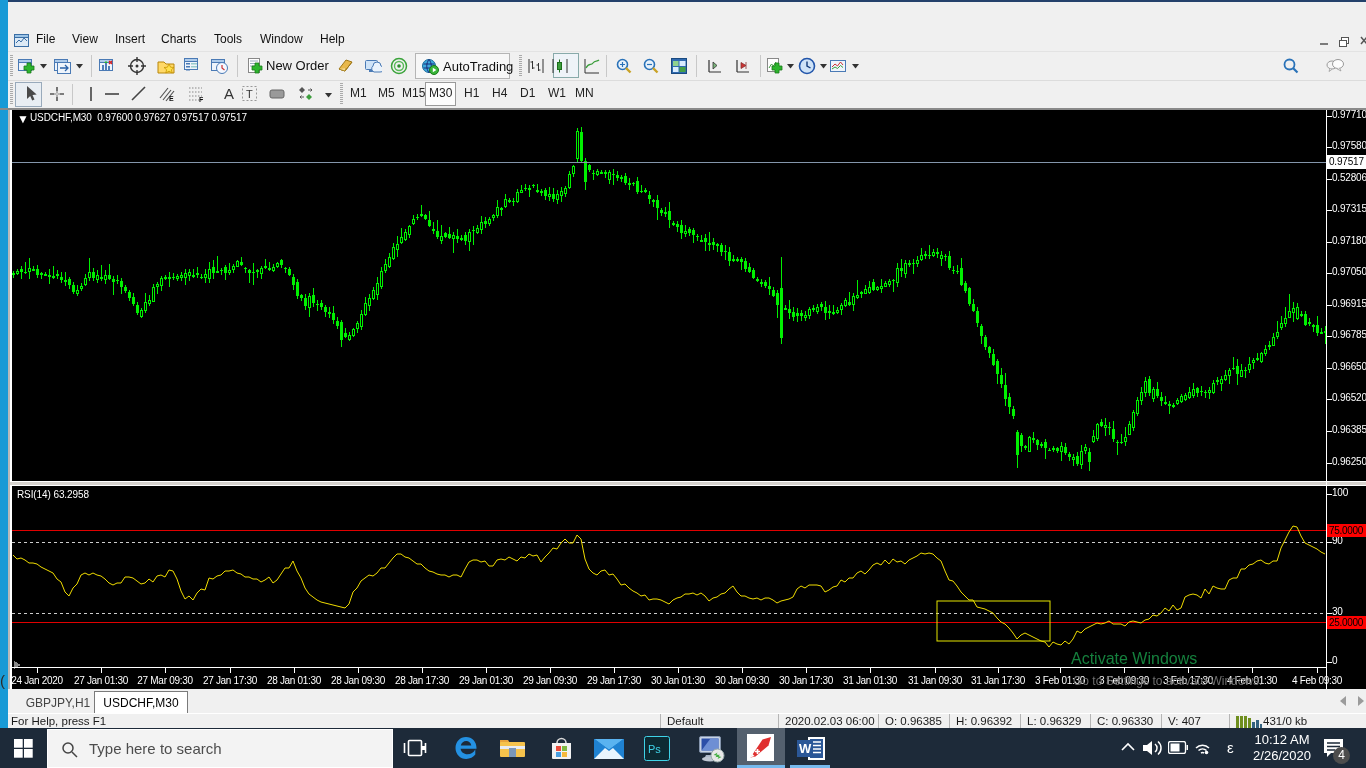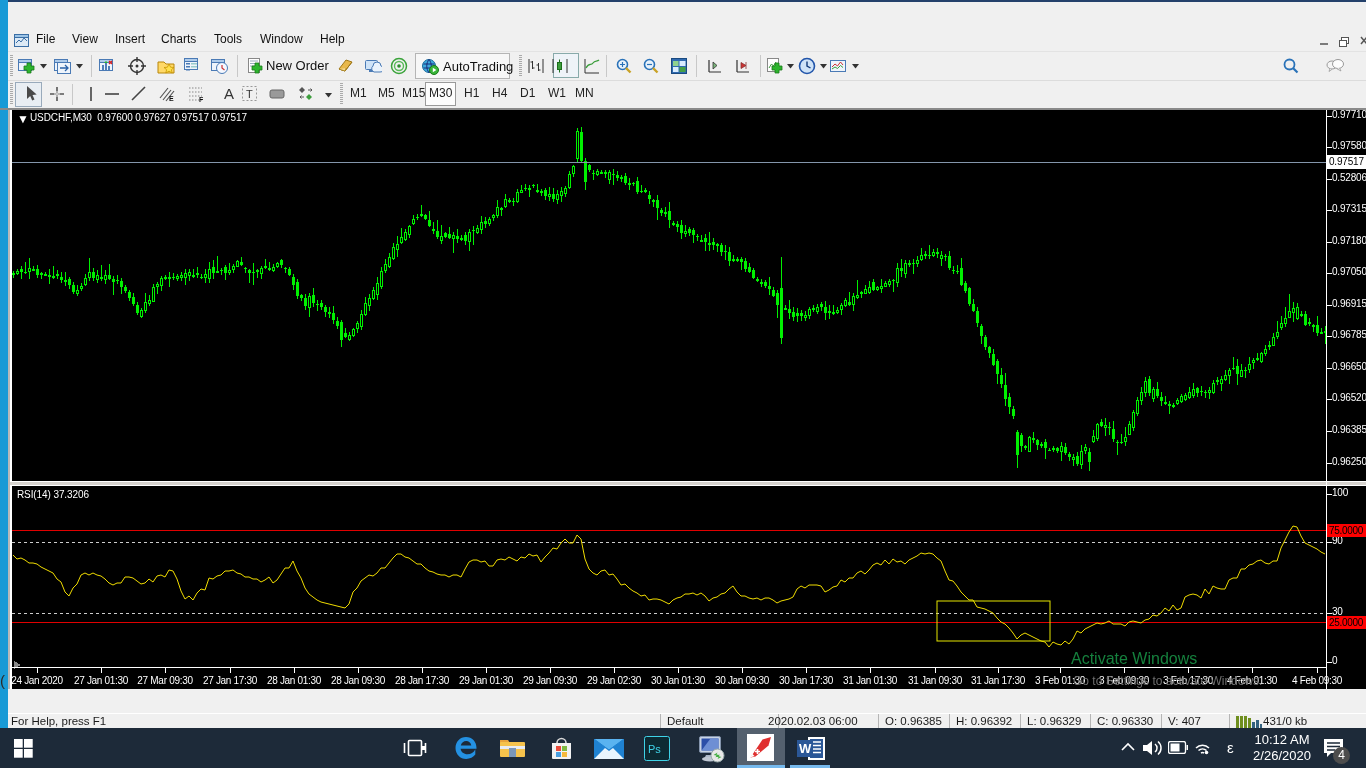--- a/index.html
+++ b/index.html
@@ -320,21 +320,21 @@
 <rect x="937" y="601" width="113" height="40" fill="none" stroke="#e6e600"></rect>
 </g>
 <path d="M14 661 l0 8 7-4Z" fill="#8a8a8a"></path>
 </svg>
 <div class="abs" id="sep1"></div>
 <div class="abs" id="axline"></div>
 <div class="abs" id="tax"></div>
 <span class="abs" style="left:17px;top:112px;font-size:12px;color:#fff">▼</span>
 <span class="abs" style="position:absolute;left:30px;top:112px;font-size:10px;letter-spacing:-0.1px;color:#fff;white-space:nowrap">USDCHF,M30&nbsp;&nbsp;0.97600 0.97627 0.97517 0.97517</span>
 <span class="abs" style="position:absolute;z-index:5;left:0px;top:672px;font-size:15px;color:#2a2a2a">(</span>
-<span class="abs" style="position:absolute;left:17px;top:489px;font-size:10px;letter-spacing:-0.1px;color:#fff;white-space:nowrap">RSI(14) 37.3206</span>
+<span class="abs" style="position:absolute;left:17px;top:489px;font-size:10px;letter-spacing:-0.1px;color:#fff;white-space:nowrap">RSI(14) 63.2958</span>
 <div class="ptick" style="top:116px"></div>
 <span class="plab" style="left:1332px;top:109px">0.97710</span>
 <div class="ptick" style="top:147px"></div>
 <span class="plab" style="left:1332px;top:140px">0.97580</span>
 <div class="ptick" style="top:179px"></div>
 <span class="plab" style="left:1332px;top:172px">0.52806</span>
 <div class="ptick" style="top:210px"></div>
 <span class="plab" style="left:1332px;top:203px">0.97315</span>
 <div class="ptick" style="top:242px"></div>
 <span class="plab" style="left:1332px;top:235px">0.97180</span>
@@ -373,21 +373,21 @@
 <span class="tlab" style="left:294px">28 Jan 01:30</span>
 <div class="ttick" style="left:358px"></div>
 <span class="tlab" style="left:358px">28 Jan 09:30</span>
 <div class="ttick" style="left:422px"></div>
 <span class="tlab" style="left:422px">28 Jan 17:30</span>
 <div class="ttick" style="left:486px"></div>
 <span class="tlab" style="left:486px">29 Jan 01:30</span>
 <div class="ttick" style="left:550px"></div>
 <span class="tlab" style="left:550px">29 Jan 09:30</span>
 <div class="ttick" style="left:614px"></div>
-<span class="tlab" style="left:614px">29 Jan 02:30</span>
+<span class="tlab" style="left:614px">29 Jan 17:30</span>
 <div class="ttick" style="left:678px"></div>
 <span class="tlab" style="left:678px">30 Jan 01:30</span>
 <div class="ttick" style="left:742px"></div>
 <span class="tlab" style="left:742px">30 Jan 09:30</span>
 <div class="ttick" style="left:806px"></div>
 <span class="tlab" style="left:806px">30 Jan 17:30</span>
 <div class="ttick" style="left:870px"></div>
 <span class="tlab" style="left:870px">31 Jan 01:30</span>
 <div class="ttick" style="left:935px"></div>
 <span class="tlab" style="left:935px">31 Jan 09:30</span>
@@ -401,26 +401,34 @@
 <span class="tlab" style="left:1188px">3 Feb 17:30</span>
 <div class="ttick" style="left:1252px"></div>
 <span class="tlab" style="left:1252px">4 Feb 01:30</span>
 <div class="ttick" style="left:1317px"></div>
 <span class="tlab" style="left:1317px">4 Feb 09:30</span>
 <div class="abs" id="pricebox">0.97517</div>
 <div class="abs redbox" style="top:524px">75.0000</div>
 <div class="abs redbox" style="top:616px">25.0000</div>
 <div class="abs" id="warn1">Activate Windows</div>
 <div class="abs" id="warn2">Go to Settings to activate Windows.</div>
+<div class="abs" id="tabs">
+  <div id="tab1">GBPJPY,H1</div>
+      <div id="tab2">USDCHF,M30</div>
+  <svg class="abs" style="left:1330px;top:6px" width="26" height="12" viewBox="0 0 26 12">
+        <path d="M8 1 v10 l-6-5 Z" fill="#9b9b9b"></path>
+        <path d="M20 1 v10 l6-5 Z" fill="#9b9b9b"></path>
+      </svg>
+</div>
 <div class="abs" id="status">
   <span style="left:3px">For Help, press F1</span>
   <div class="ssep" style="left:652px"></div>
       <span style="left:659px">Default</span>
   <div class="ssep" style="left:770px"></div>
-      <span style="left:760px">2020.02.03 06:00</span>
+      <span style="left:777px">2020.02.03 06:00</span>
   <div class="ssep" style="left:870px"></div>
       <span style="left:877px">O: 0.96385</span>
   <div class="ssep" style="left:941px"></div>
       <span style="left:948px">H: 0.96392</span>
   <div class="ssep" style="left:1012px"></div>
       <span style="left:1019px">L: 0.96329</span>
   <div class="ssep" style="left:1082px"></div>
       <span style="left:1089px">C: 0.96330</span>
   <div class="ssep" style="left:1153px"></div>
       <span style="left:1160px">V: 407</span>
@@ -442,20 +450,27 @@
 </div>
 <div class="abs" id="task">
   <svg class="abs" style="left:14px;top:11px" width="19" height="19" viewBox="0 0 19 19">
         <g fill="#fff">
           <rect x="0" y="0" width="8.7" height="8.7"></rect>
           <rect x="10" y="0" width="8.7" height="8.7"></rect>
           <rect x="0" y="10" width="8.7" height="8.7"></rect>
           <rect x="10" y="10" width="8.7" height="8.7"></rect>
         </g>
       </svg>
+<div id="search">
+        <svg class="abs" style="left:13px;top:11px" width="18" height="18" viewBox="0 0 18 18">
+          <circle cx="7" cy="7" r="5" fill="none" stroke="#444" stroke-width="1.5"></circle>
+          <path d="M11 11 l5 5" stroke="#444" stroke-width="1.5"></path>
+        </svg>
+        <span class="stxt">Type here to search</span>
+      </div>
 <svg class="abs" style="left:403px;top:9px" width="24" height="22" viewBox="0 0 24 22">
         <rect x="5.5" y="3.5" width="13" height="15" rx="1" fill="none" stroke="#fff" stroke-width="1.6"></rect>
         <path d="M1.5 6 v10 M22.5 6 v10" stroke="#fff" stroke-width="1.6"></path>
         <rect x="19" y="9" width="4" height="4" fill="#fff"></rect>
       </svg>
 <svg class="abs" style="left:453px;top:7px" width="26" height="26" viewBox="0 0 26 26">
         <path d="M13 2 C7 2 2.5 6.8 2.5 13 C2.5 19.2 7.2 24 13.2 24 C17 24 20.3 22.3 22.3 19.6 L22.3 14.2 C20.8 17.4 17.8 19.3 14.5 19.3 C10.9 19.3 8 17 7.6 13.8 L23.5 13.8 C23.5 13.5 23.5 13.2 23.5 12.9 C23.5 6.7 19 2 13 2 Z M7.8 10.4 C8.5 7.6 10.6 5.9 13.2 5.9 C15.8 5.9 17.8 7.6 18.3 10.4 Z" fill="#2491e2"></path>
       </svg>
 <svg class="abs" style="left:499px;top:9px" width="27" height="22" viewBox="0 0 27 22">
         <path d="M1 3 h8 l2 3 h-10Z" fill="#e8a33d"></path>

